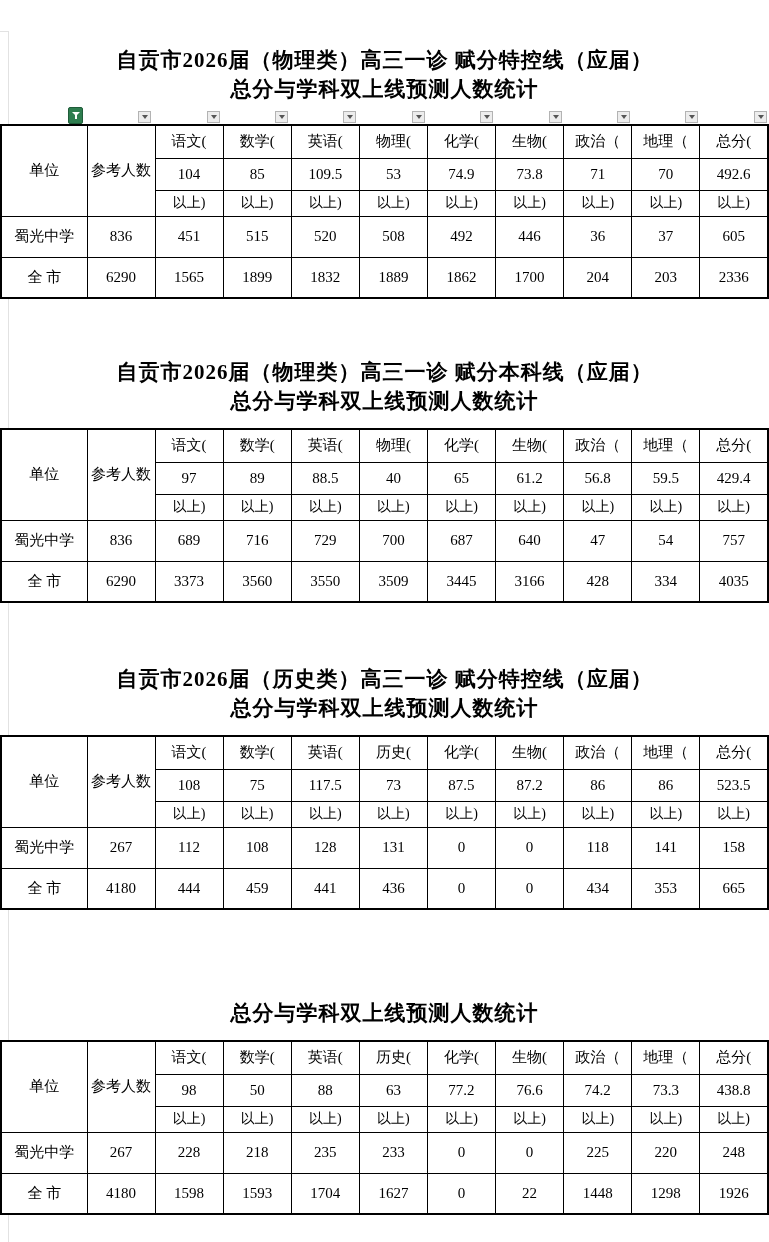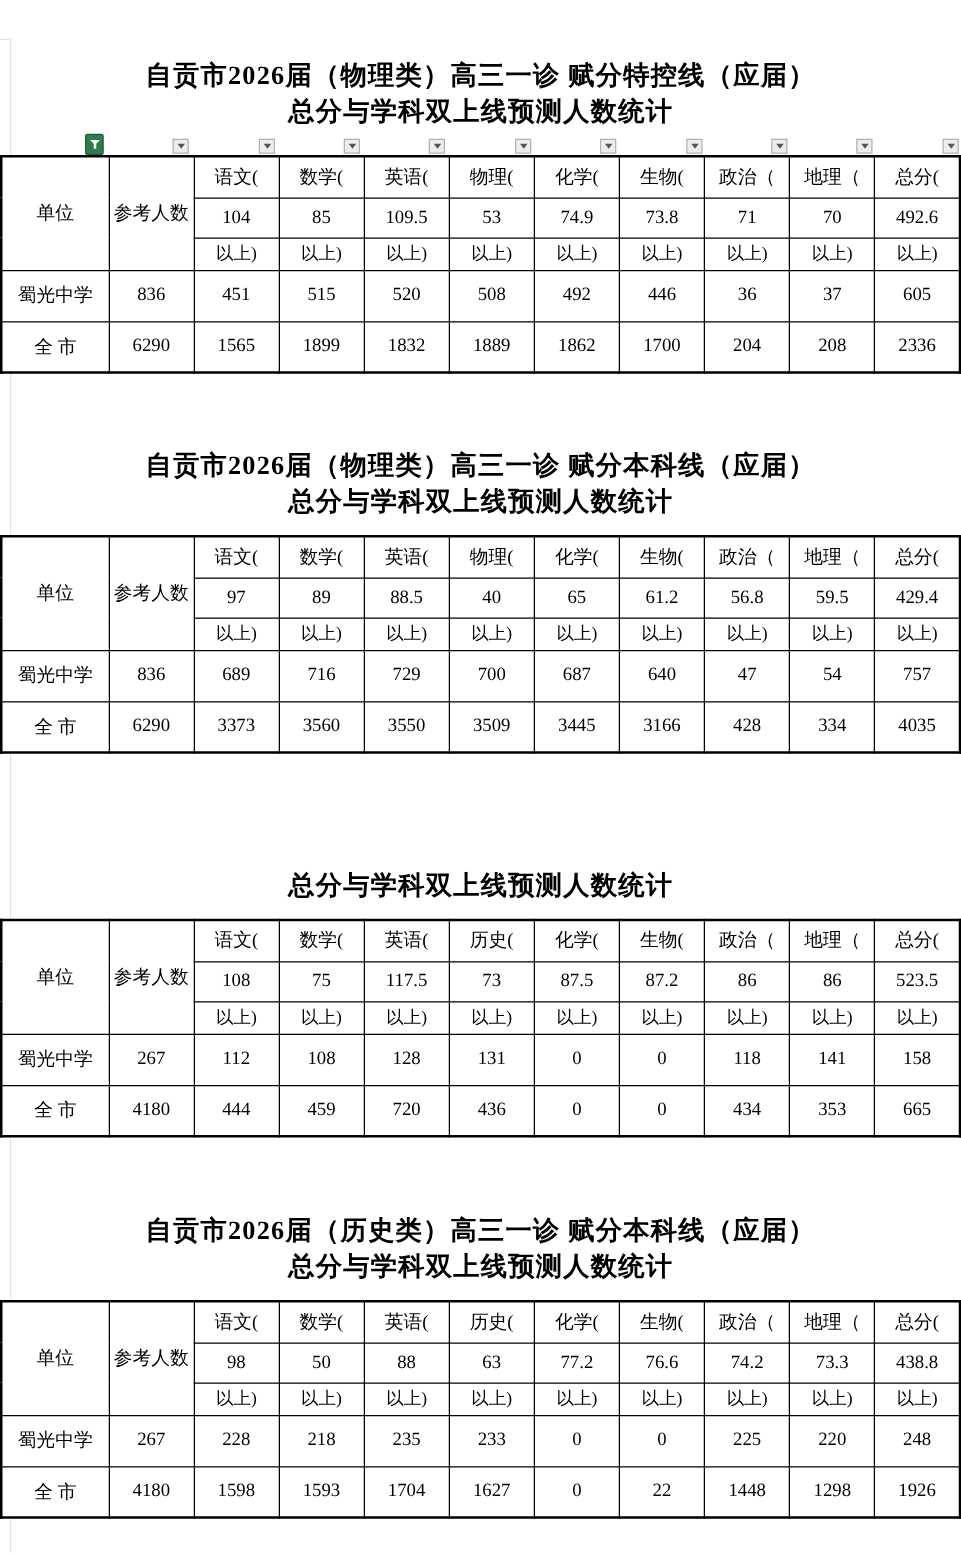--- a/index.html
+++ b/index.html
@@ -173,21 +173,21 @@
           <tr class="r-data">
             <td>全 市</td>
             <td>6290</td>
             <td>1565</td>
             <td>1899</td>
             <td>1832</td>
             <td>1889</td>
             <td>1862</td>
             <td>1700</td>
             <td>204</td>
-            <td>208</td>
+            <td>203</td>
             <td>2336</td>
           </tr>
         </tbody>
     </table>
   </section>
 
   <section class="section s2">
     <h2 class="sec-title"><span class="title-l1">自贡市2026届（物理类）高三一诊 赋分本科线（应届）</span><br><span class="title-l2">总分与学科双上线预测人数统计</span></h2>
 
     <table class="stats-table">
@@ -256,21 +256,21 @@
             <td>3166</td>
             <td>428</td>
             <td>334</td>
             <td>4035</td>
           </tr>
         </tbody>
     </table>
   </section>
 
   <section class="section s3">
-    <h2 class="sec-title"><br><span class="title-l2">总分与学科双上线预测人数统计</span></h2>
+    <h2 class="sec-title"><span class="title-l1">自贡市2026届（历史类）高三一诊 赋分特控线（应届）</span><br><span class="title-l2">总分与学科双上线预测人数统计</span></h2>
 
     <table class="stats-table">
       <colgroup>
         <col class="c-unit">
           <col class="c-count">
           <col span="9">
       </colgroup>
       <tbody>
           <tr class="r-name">
             <td rowspan="3">单位</td>
@@ -318,34 +318,34 @@
             <td>0</td>
             <td>118</td>
             <td>141</td>
             <td>158</td>
           </tr>
           <tr class="r-data">
             <td>全 市</td>
             <td>4180</td>
             <td>444</td>
             <td>459</td>
-            <td>720</td>
+            <td>441</td>
             <td>436</td>
             <td>0</td>
             <td>0</td>
             <td>434</td>
             <td>353</td>
             <td>665</td>
           </tr>
         </tbody>
     </table>
   </section>
 
   <section class="section s4">
-    <h2 class="sec-title"><span class="title-l1">自贡市2026届（历史类）高三一诊 赋分本科线（应届）</span><br><span class="title-l2">总分与学科双上线预测人数统计</span></h2>
+    <h2 class="sec-title"><br><span class="title-l2">总分与学科双上线预测人数统计</span></h2>
 
     <table class="stats-table">
       <colgroup>
         <col class="c-unit">
           <col class="c-count">
           <col span="9">
       </colgroup>
       <tbody>
           <tr class="r-name">
             <td rowspan="3">单位</td>

